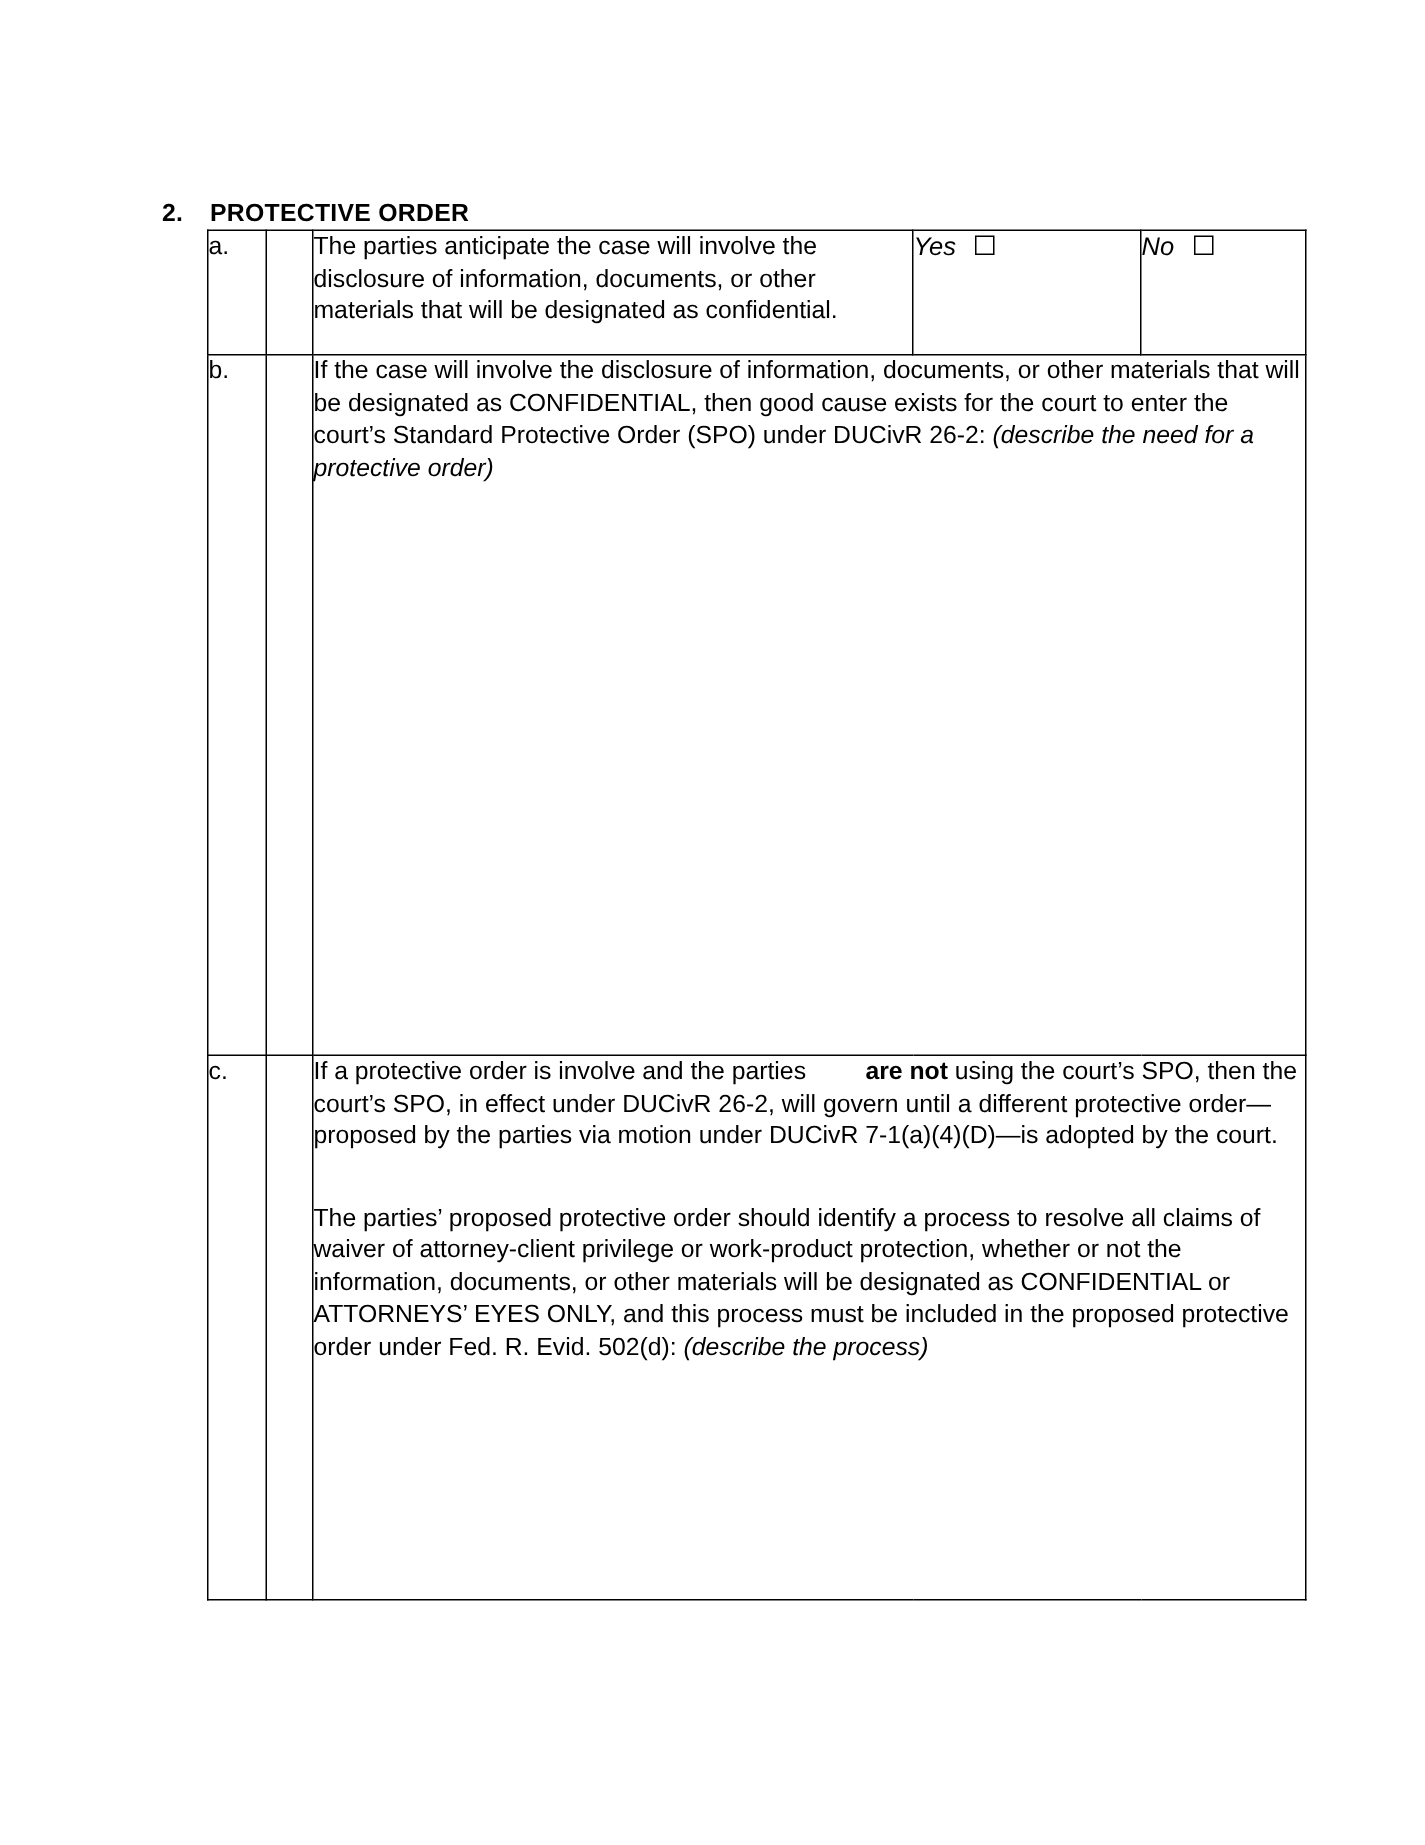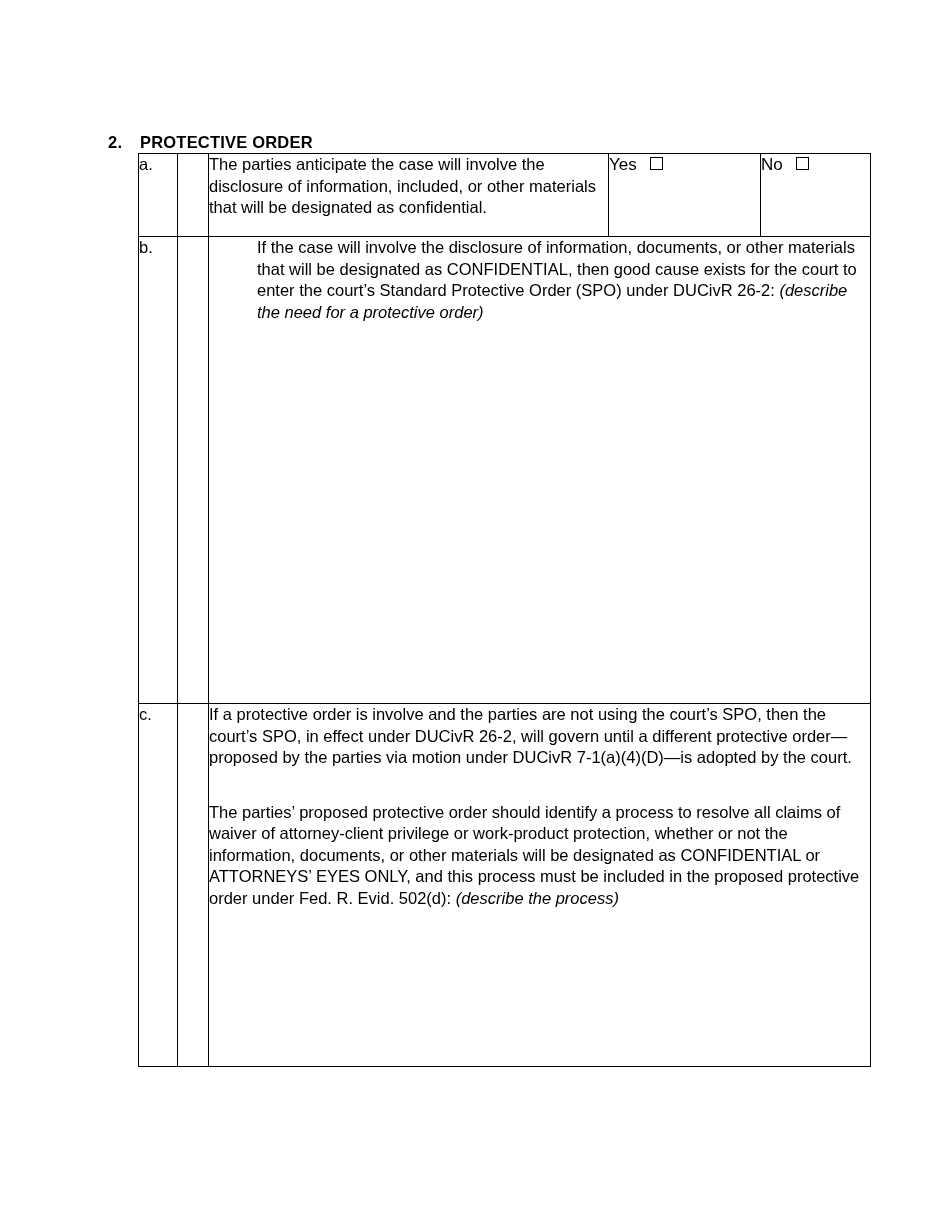--- a/index.html
+++ b/index.html
@@ -64,45 +64,46 @@
     line-height: 21.5px;
     padding: 7px 8px 7px 9px;
   }
   .body-cell p {
     margin: 0;
   }
   .body-cell p + p {
     margin-top: 33px;
   }
   .ital { font-style: italic; }
-  .bold { font-weight: normal; }
+  .bold { font-weight: bold; margin-left: 35px; }
 
   .choice-cell {
     font-size: 17px;
     padding: 10px 0 0 11px;
     white-space: nowrap;
   }
   .choice-label {
     display: inline-block;
     vertical-align: middle;
+    font-style: italic;
   }
   .checkbox {
     display: inline-block;
     width: 11px;
     height: 11px;
     border: 1.2px solid #000000;
     vertical-align: middle;
     margin-left: 13px;
     margin-bottom: 2px;
     background: #ffffff;
   }
 
   
   .row-a td { height: 82px; }
-  .row-b .body-cell { height: 466px; padding-left: 48px; }
+  .row-b .body-cell { height: 466px; }
   .row-c .body-cell { height: 362px; }
 </style>
 </head>
 <body>
 
 <div class="page">
 
   <div class="section-heading">
     <span class="num">2.</span><span>PROTECTIVE ORDER</span>
   </div>
@@ -113,21 +114,21 @@
       <col class="col-gap">
       <col class="col-body">
       <col class="col-yes">
       <col class="col-no">
     </colgroup>
 
     <tbody>
         <tr class="row-a">
       <td class="letter">a.</td>
       <td></td>
-      <td class="body-cell">The parties anticipate the case will involve the disclosure of information, included, or other materials that will be designated as confidential.</td>
+      <td class="body-cell">The parties anticipate the case will involve the disclosure of information, documents, or other materials that will be designated as confidential.</td>
       <td class="choice-cell">
         <span class="choice-label">Yes</span><span class="checkbox"></span>
       </td>
       <td class="choice-cell">
         <span class="choice-label">No</span><span class="checkbox"></span>
       </td>
     </tr>
 
     <tr class="row-b">
       <td class="letter">b.</td>

